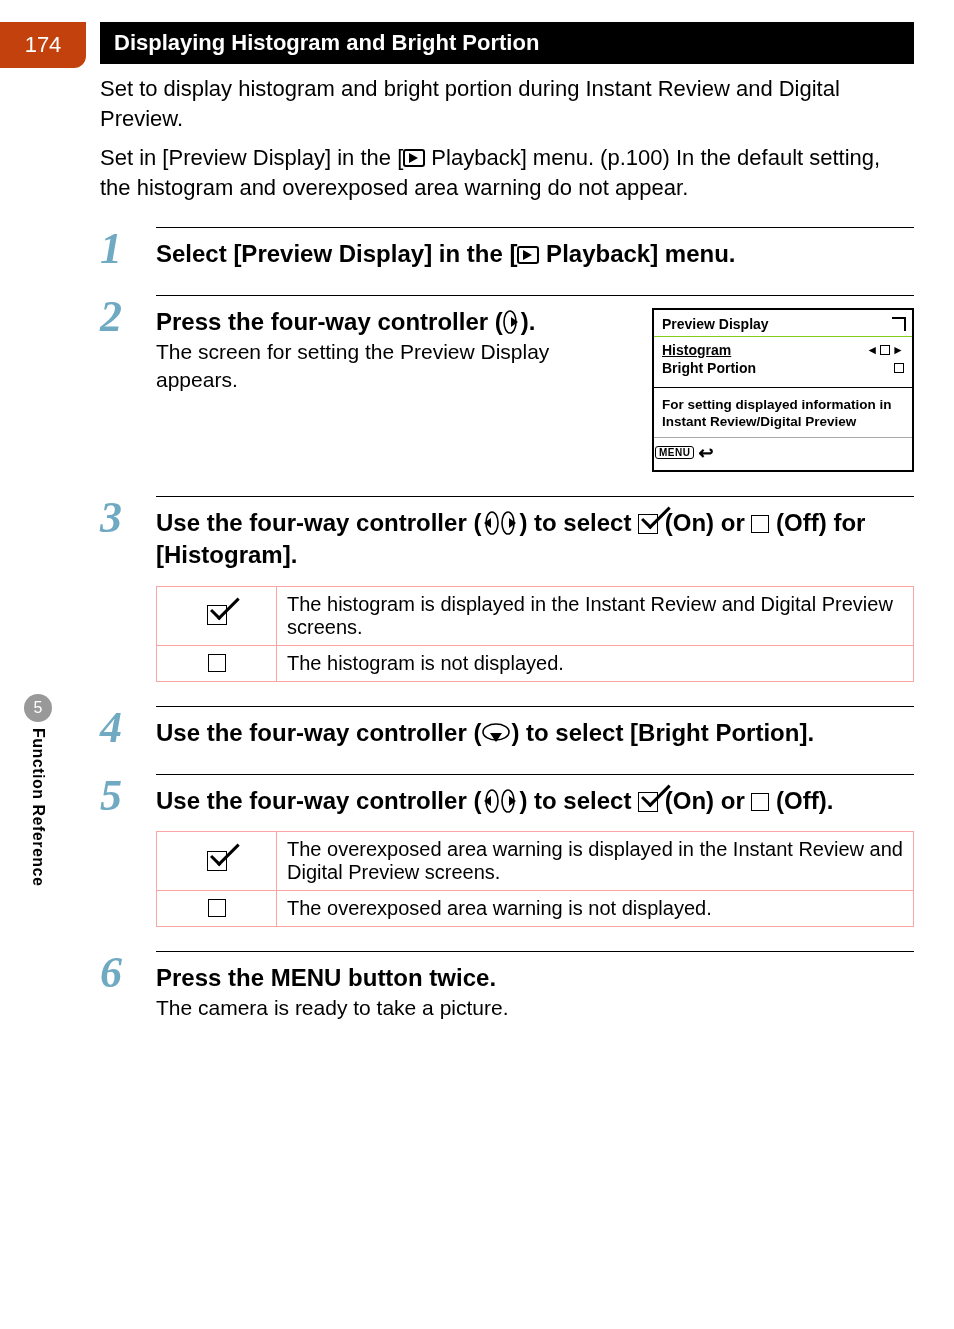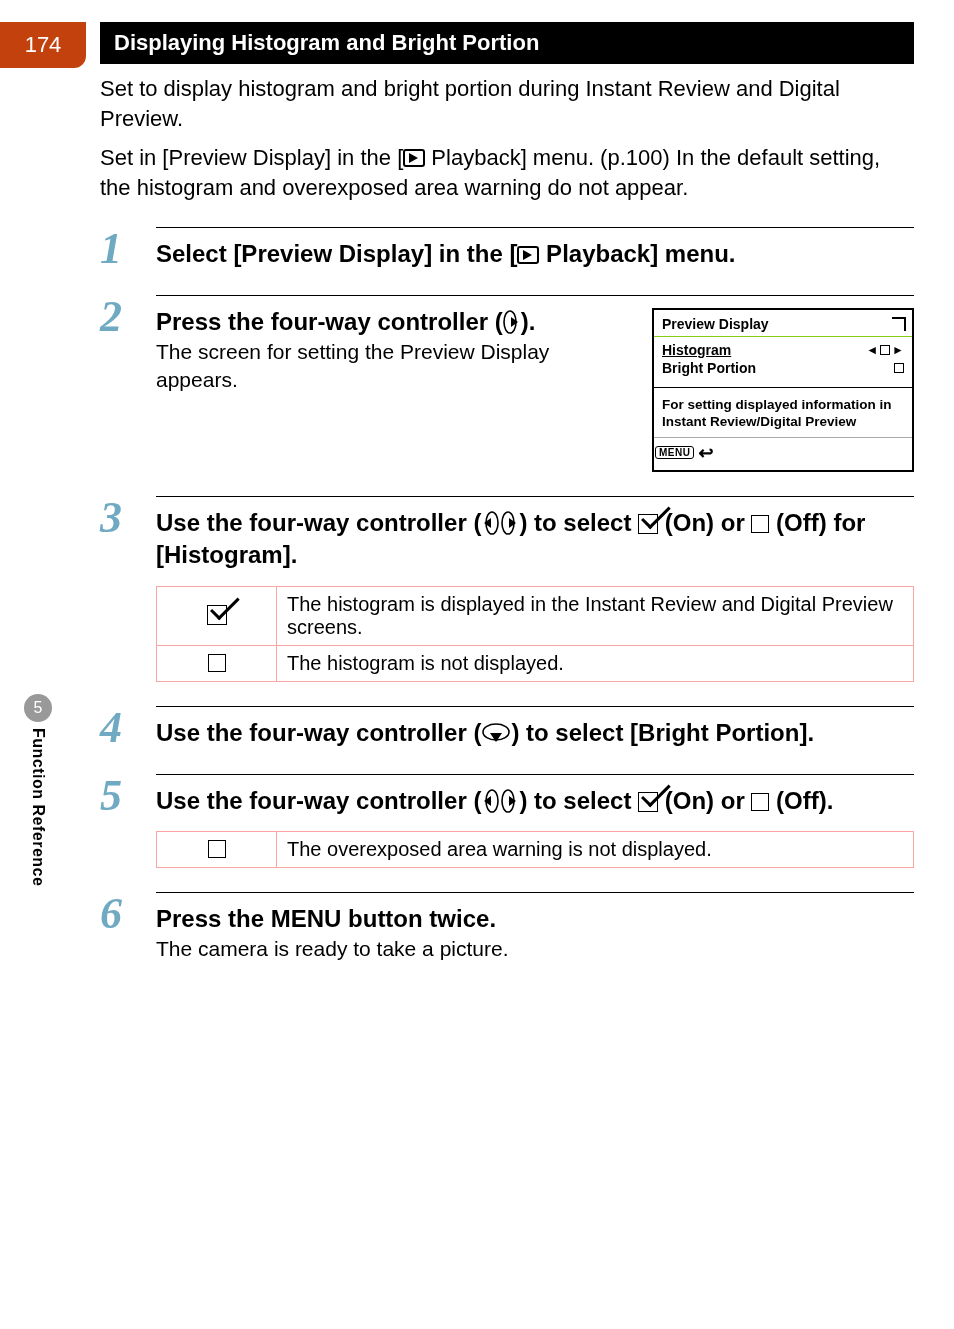--- a/index.html
+++ b/index.html
@@ -173,20 +173,24 @@
             </svg>
           <svg viewBox="0 0 18 24" width="18" height="24">
               <ellipse cx="7" cy="12" rx="6" ry="11" fill="none" stroke="#000" stroke-width="1.6"></ellipse>
               <polygon points="8,7 15,12 8,17" fill="#000"></polygon>
             </svg>
         </span><span>) to select </span><span class="check-on"></span><span> (On) or </span><span class="check-off"></span><span> (Off).</span>
       </div>
 
       <table class="opts">
         <tbody>
+            <tr>
+          <td class="c"><span class="check-on"></span></td>
+          <td>The overexposed area warning is displayed in the Instant Review and Digital Preview screens.</td>
+        </tr>
         <tr>
           <td class="c"><span class="check-off"></span></td>
           <td>The overexposed area warning is not displayed.</td>
         </tr>
       </tbody>
         </table>
     </div>
   </div>
 
   <div class="step">

